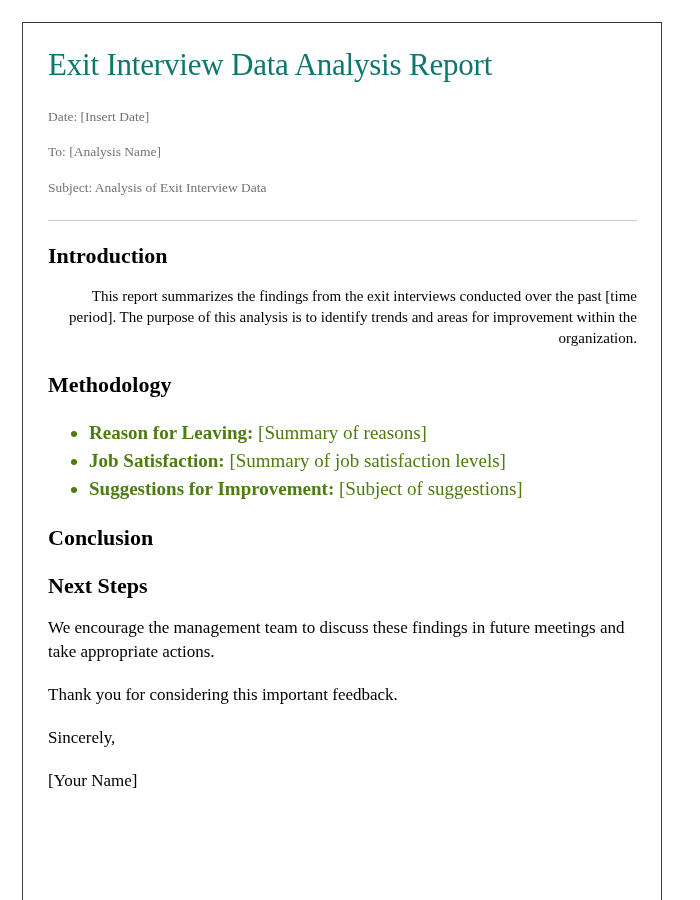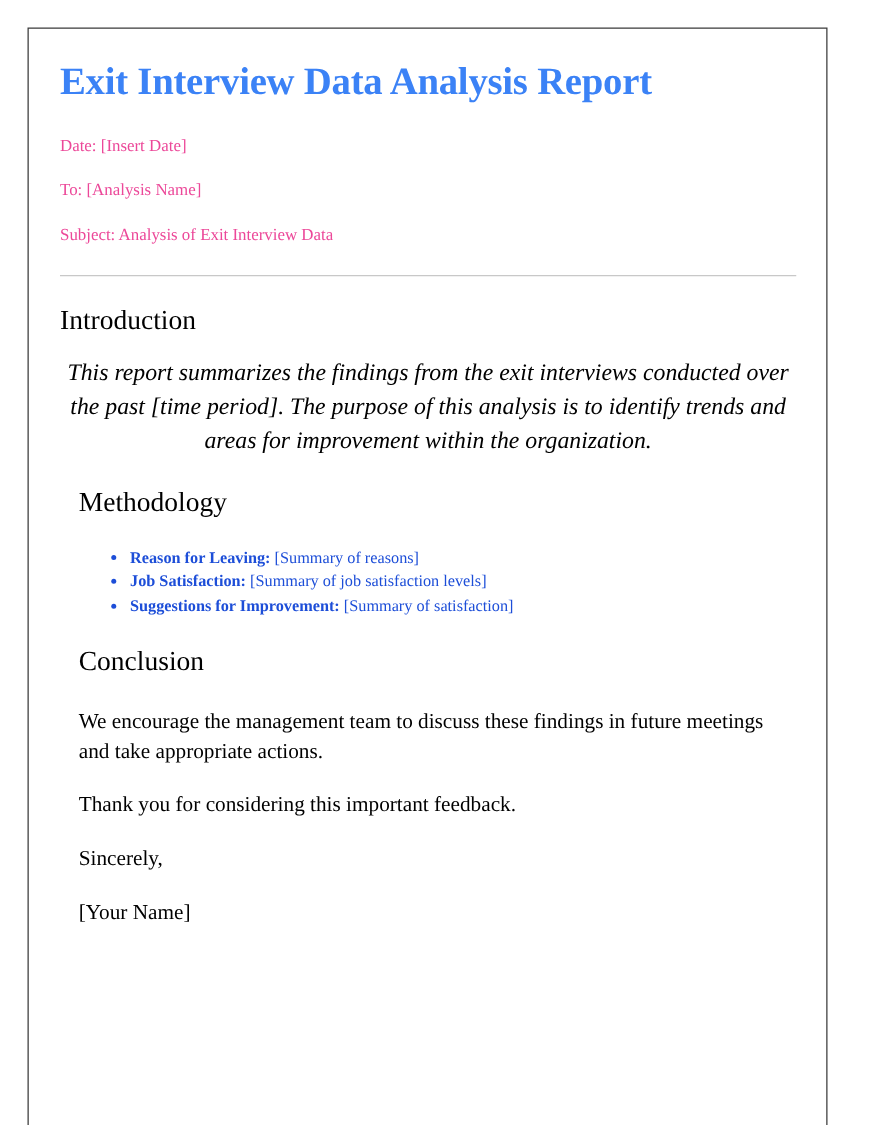--- a/index.html
+++ b/index.html
@@ -26,94 +26,92 @@
     box-sizing: border-box;
   }
 
   .page-inner {
     padding: 24px 24px 0 25px;
   }
 
   .doc-title {
     font-family: "Liberation Serif", "DejaVu Serif", serif;
     font-size: 31px;
-    font-weight: bold;
+    font-weight: normal;
     line-height: 1.18;
     margin: 0 0 24px 0;
     letter-spacing: -0.2px;
-    color: #3b82f6;
+    color: #0f766e;
   }
 
   .meta-line {
     font-size: 13.5px;
     line-height: 1.3;
     margin: 0 0 18px 0;
-    color: #ec4899;
+    color: #737373;
   }
 
   .divider {
     border: none;
     border-top: 1px solid #c8c8c8;
     margin: 24px 0 22px 0;
     height: 0;
     width: 100%;
   }
 
   .section-heading {
     font-size: 22px;
-    font-weight: normal;
+    font-weight: bold;
     line-height: 1.2;
     margin: 0 0 16px 0;
     color: #000000;
   }
 
   .section-block {
     margin: 0 0 20px 0;
   }
 
   .body-text {
-    font-size: 19px;
+    font-size: 15px;
     line-height: 1.42;
     margin: 0 0 14px 0;
     color: #000000;
-    text-align: center;
-    font-style: italic;
+    text-align: right;
   }
 
   .body-text:last-child {
     margin-bottom: 0;
   }
 
   .findings-list {
     margin: 0 0 4px 0;
     padding-left: 41px;
     list-style-type: disc;
   }
 
   .findings-list li {
-    font-size: 13px;
+    font-size: 19px;
     line-height: 1.42;
     margin: 0 0 1px 0;
-    color: #1d4ed8;
+    color: #4d7c0f;
   }
 
   .findings-list li .lbl {
     font-weight: bold;
   }
 
   .closing-line {
     font-size: 17px;
     line-height: 1.42;
     margin: 0 0 19px 0;
     color: #000000;
   }
 
   .sec-gap-top {
     margin-top: 22px;
-    margin-left: 15px;
   }
 </style>
 </head>
 <body>
 
 <div class="page">
   <div class="page-inner">
 
     <h1 class="doc-title">Exit Interview Data Analysis Report</h1>
 
@@ -139,30 +137,31 @@
         <li>
           <span class="lbl">Reason for Leaving:</span>
           <span>[Summary of reasons]</span>
         </li>
         <li>
           <span class="lbl">Job Satisfaction:</span>
           <span>[Summary of job satisfaction levels]</span>
         </li>
         <li>
           <span class="lbl">Suggestions for Improvement:</span>
-          <span>[Summary of satisfaction]</span>
+          <span>[Subject of suggestions]</span>
         </li>
       </ul>
     </section>
 
     <section class="section-block sec-gap-top">
       <h2 class="section-heading">Conclusion</h2>
     </section>
 
     <section class="section-block sec-gap-top">
+      <h2 class="section-heading">Next Steps</h2>
       <p class="closing-line">We encourage the management team to discuss these findings in future meetings and take appropriate actions.</p>
       <p class="closing-line">Thank you for considering this important feedback.</p>
       <p class="closing-line">Sincerely,</p>
       <p class="closing-line">[Your Name]</p>
     </section>
 
   </div>
 </div>
 
 </body></html>

